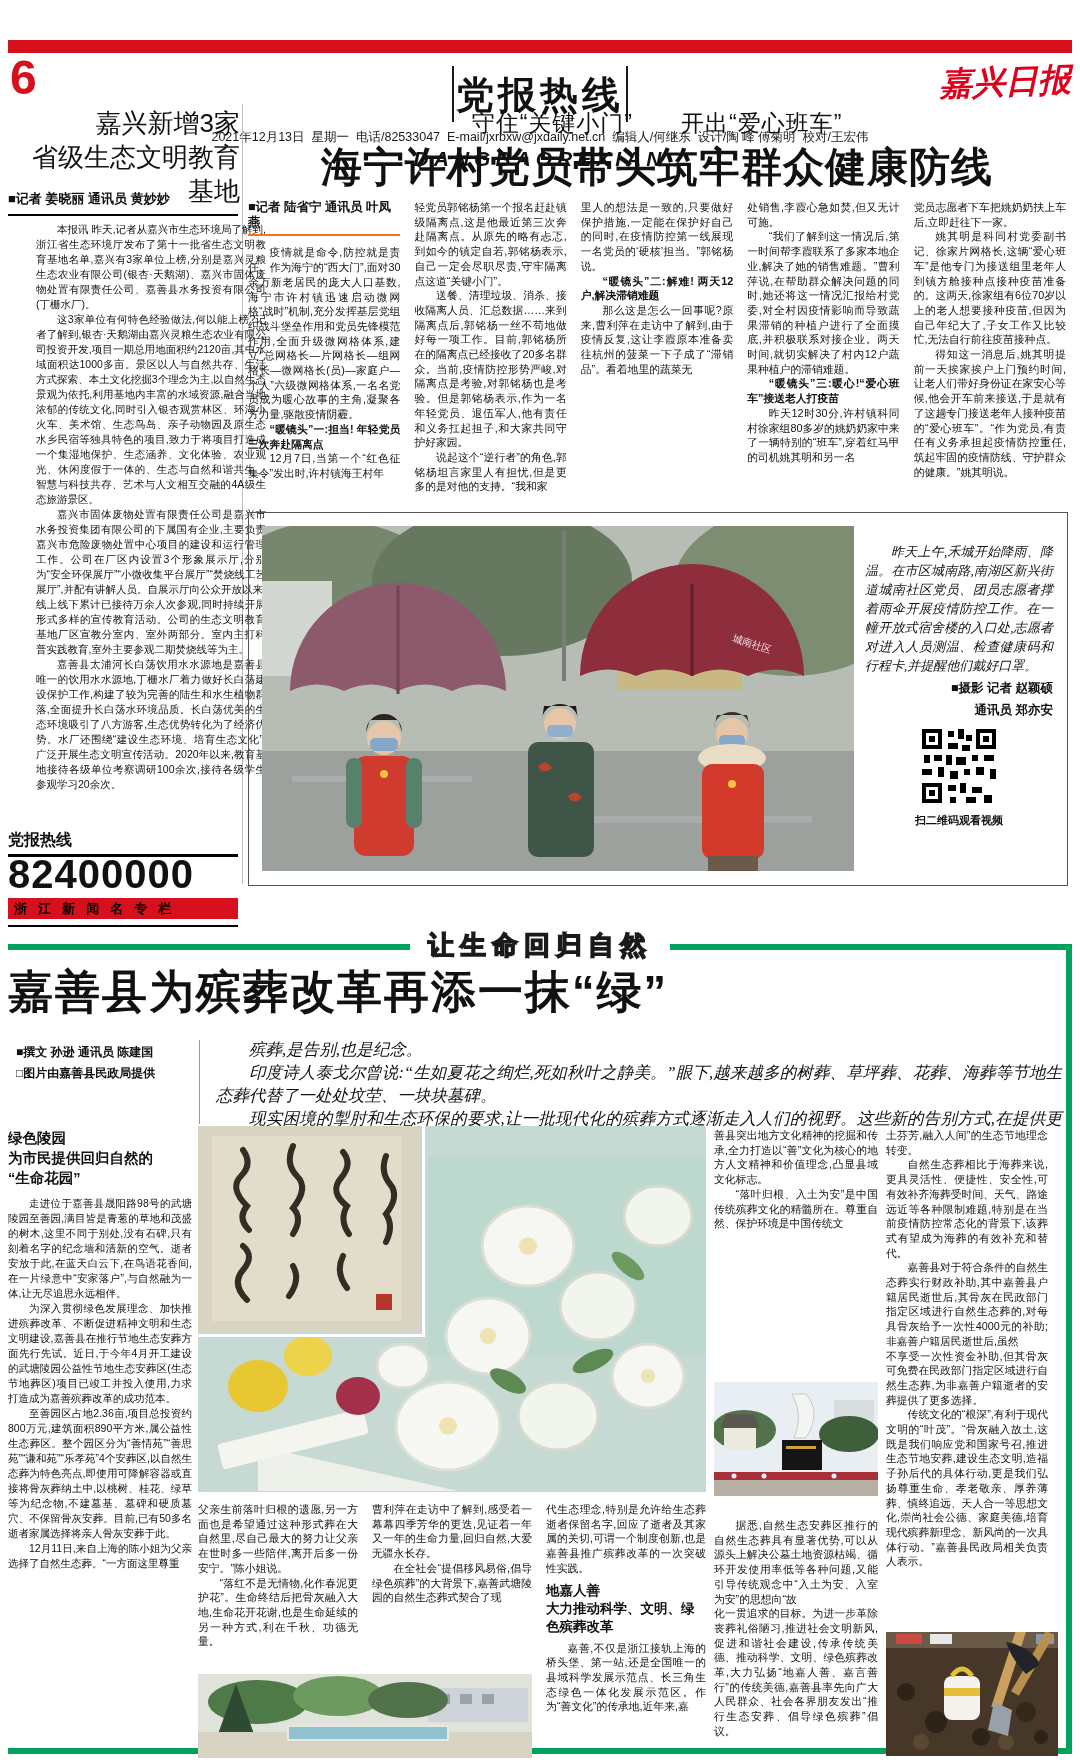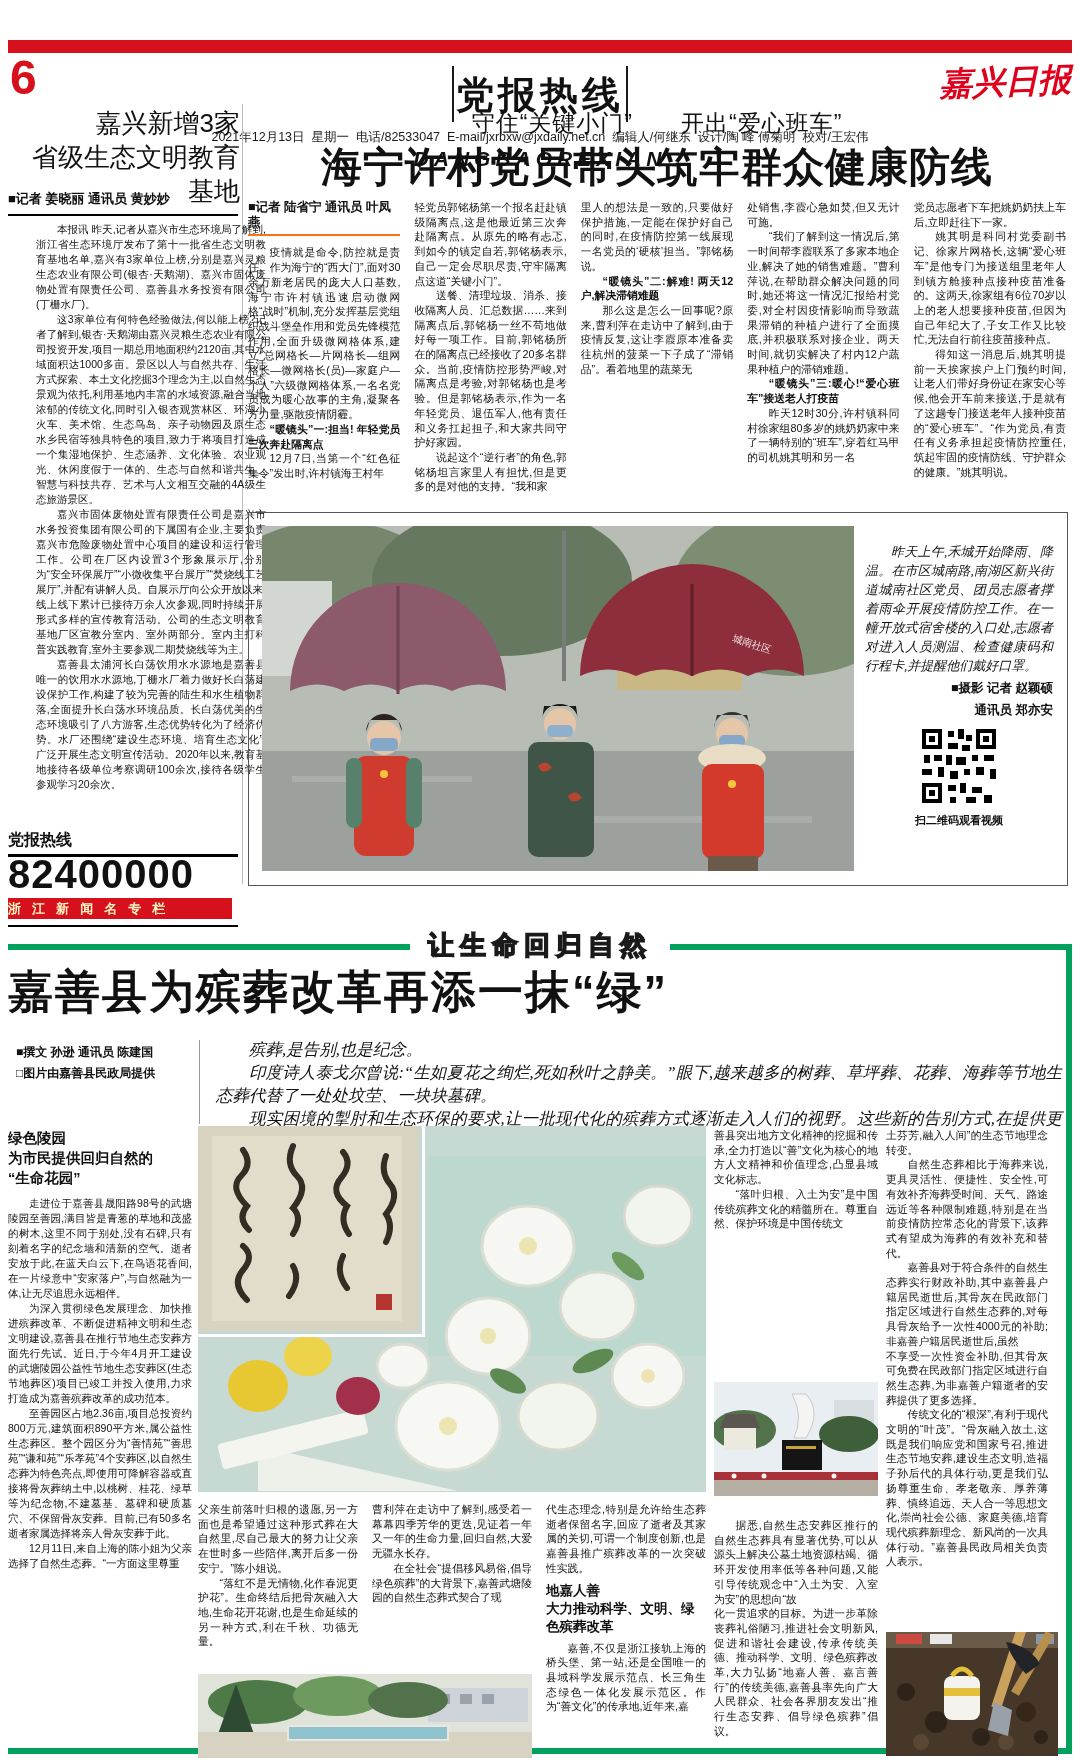--- a/index.html
+++ b/index.html
@@ -22,22 +22,22 @@
   .paperlogo{left:938px;top:60px;width:134px;text-align:center;color:#e0001b;
              font-family:"Liberation Serif","DejaVu Serif",serif;font-style:italic;font-weight:bold;font-size:33px;transform:rotate(-2deg);}
   .vrule{width:1px;background:#bbb;}
   
   .eco-head{left:8px;top:106px;width:232px;font-size:26px;font-weight:normal;line-height:34px;text-align:right;}
   .eco-byline{left:8px;top:190px;width:230px;font-size:13px;font-weight:bold;border-bottom:2.5px solid #000;padding-bottom:6px;}
   .eco-body{left:8px;top:222px;width:230px;height:604px;overflow:hidden;margin-left:28px;}
   
   .hot-label{left:8px;top:830px;width:230px;font-size:16px;font-weight:bold;border-bottom:3px solid #000;padding-bottom:3px;}
   .hot-num{left:8px;top:854px;width:230px;font-size:40px;font-weight:bold;line-height:1;letter-spacing:1px;}
-  .hot-banner{left:8px;top:898px;width:224px;height:21px;background:#d6101c;color:#fef9c3;font-weight:bold;font-size:13px;
-              line-height:21px;letter-spacing:0.85em;overflow:hidden;}
+  .hot-banner{left:8px;top:898px;width:224px;height:21px;background:#d6101c;color:#000000;font-weight:bold;font-size:13px;
+              line-height:21px;letter-spacing:0.85em;padding-left:6px;overflow:hidden;}
   .hot-rule{left:8px;top:925px;width:230px;height:2px;background:#000;}
   
   .kicker{left:248px;top:108px;width:818px;text-align:center;font-size:23px;letter-spacing:1px;}
   .mainhead{left:248px;top:140px;width:818px;text-align:center;font-size:41px;font-weight:bold;letter-spacing:1px;}
   .maincols{left:248px;top:200px;width:818px;height:306px;display:flex;gap:14px;overflow:hidden;}
   .maincols .col{flex:1;overflow:hidden;}
   .main-byline{font-size:12.5px;font-weight:bold;border-bottom:2px solid #f97316;padding-bottom:5px;margin-bottom:9px;}
   
   .pbox{left:248px;top:512px;width:818px;height:372px;border:1px solid #555;}
   .pbox-photo{left:13px;top:13px;width:592px;height:345px;background:#b9bdb7;}

